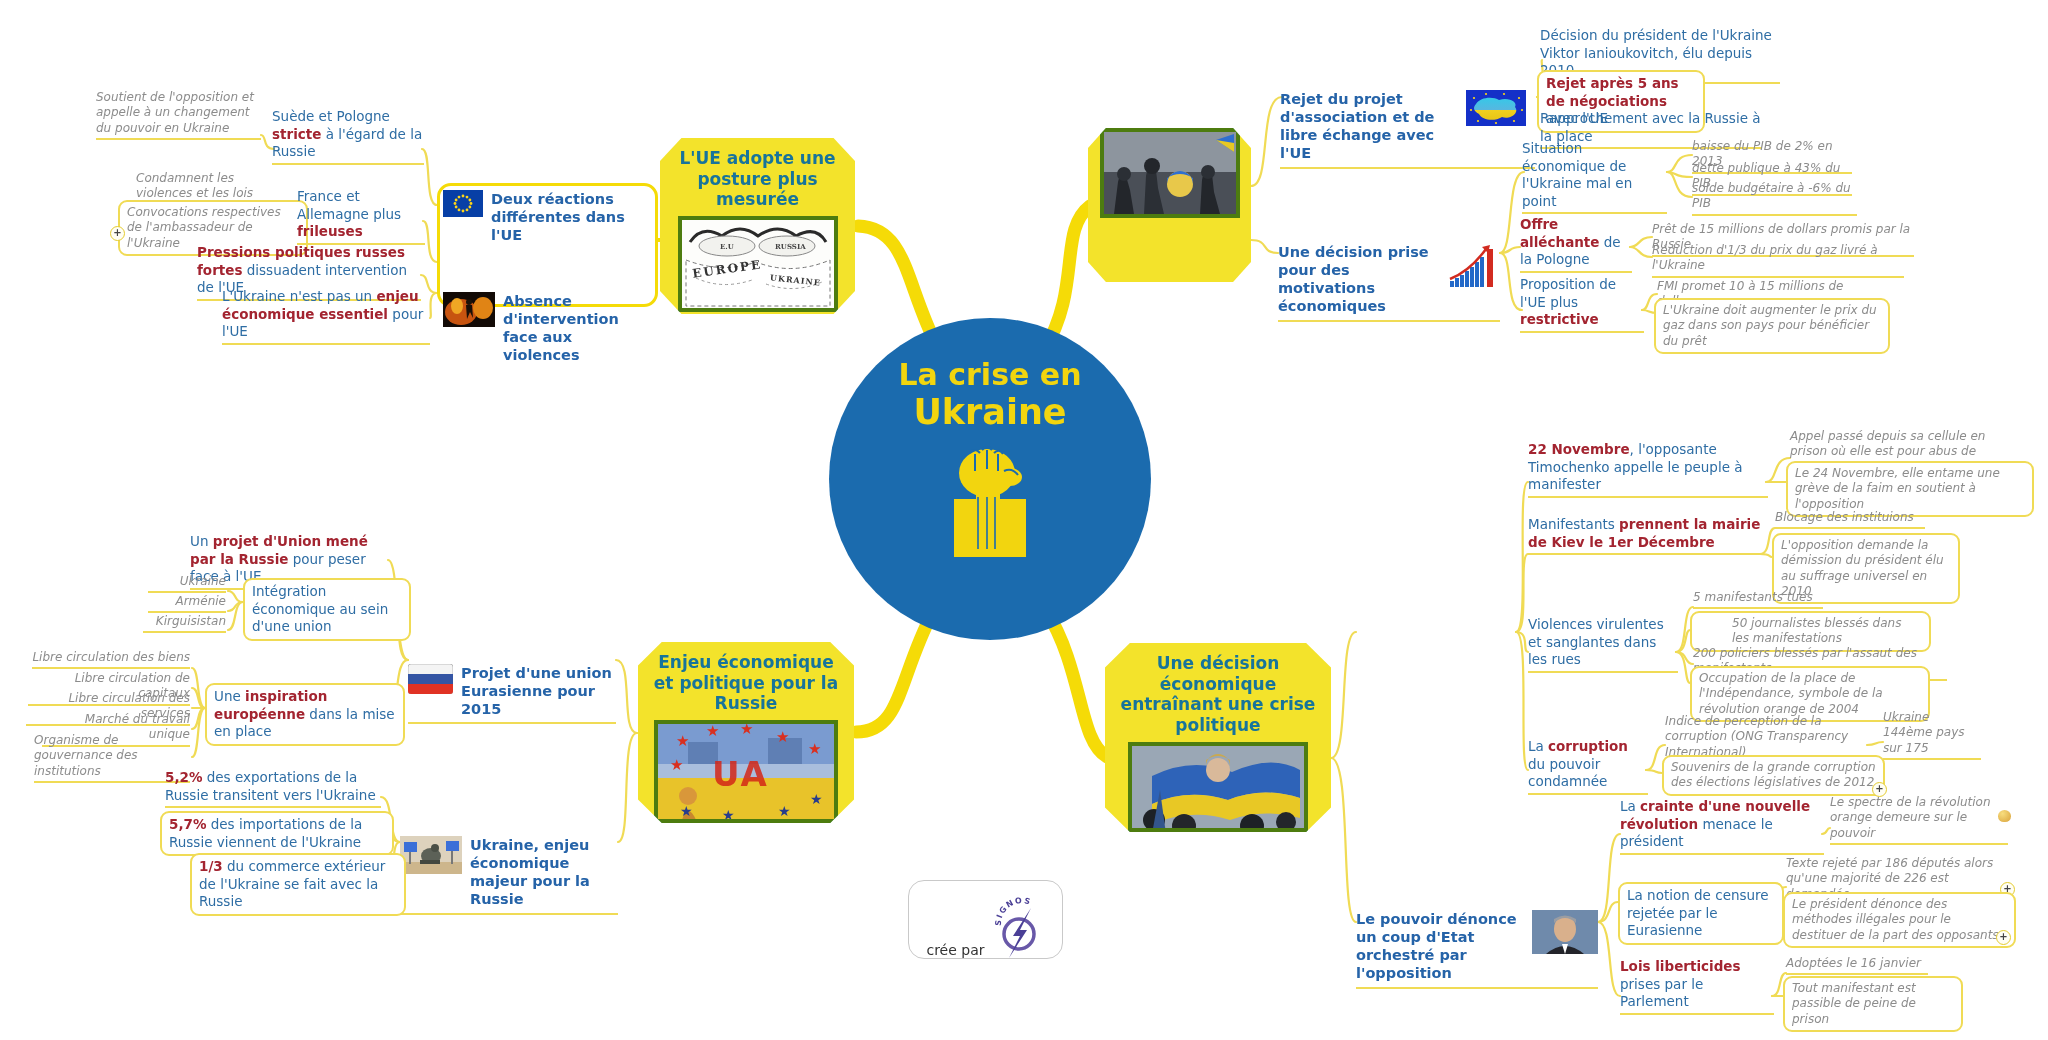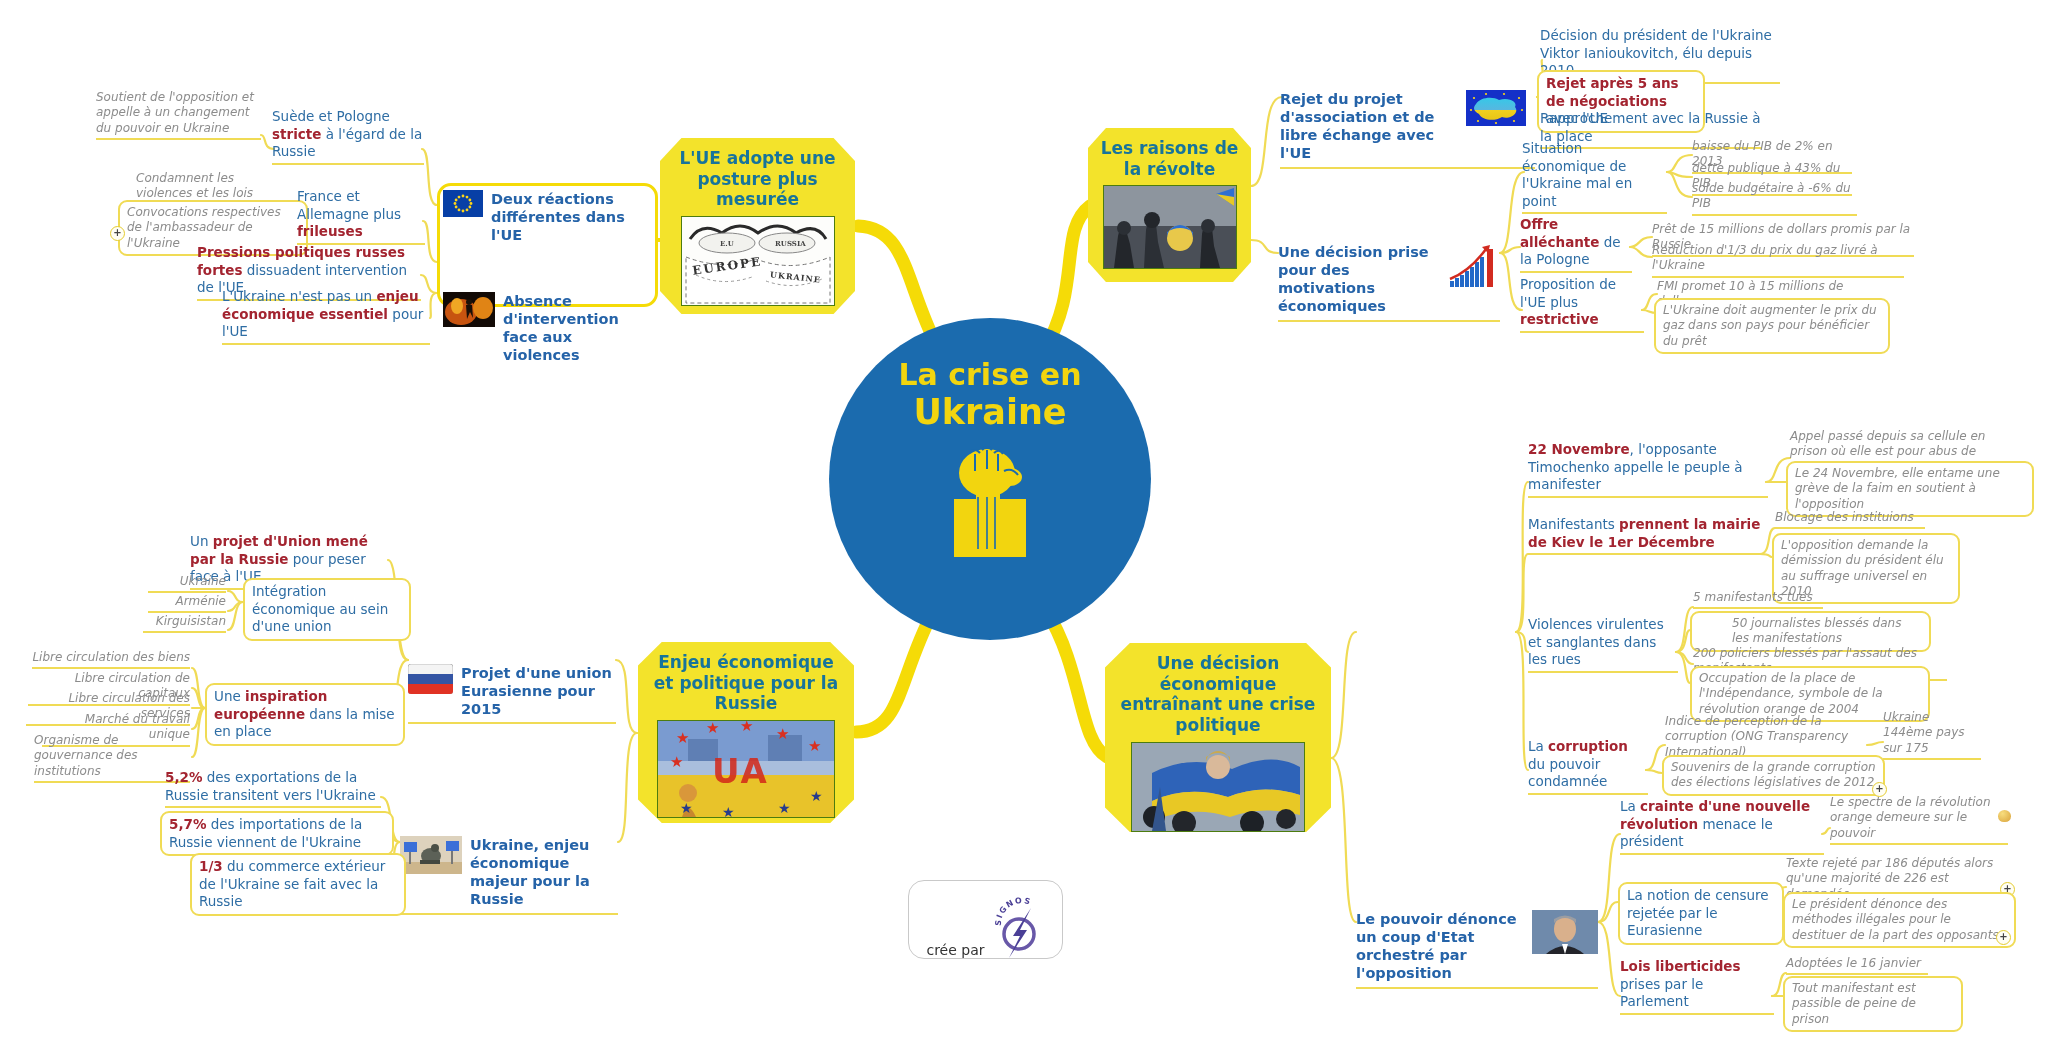--- a/index.html
+++ b/index.html
@@ -21,21 +21,21 @@
   .box{border:2px solid #F0DB55;border-radius:9px;padding:3px 7px;background:#fff;}
   .right{text-align:right;}
   .row{display:flex;align-items:flex-start;gap:8px;margin-top:40px;}
   .row.u{padding-bottom:4px;}
   .cluster-box{position:absolute;border:3px solid #F5DB07;border-radius:14px;background:#fff;}
 
   .main-node{position:absolute;background:#F3E32B;color:#17749B;font-weight:bold;text-align:center;
     clip-path:polygon(11% 0,89% 0,100% 13%,100% 87%,89% 100%,11% 100%,0 87%,0 13%);
     display:flex;flex-direction:column;align-items:center;}
   .main-title{font-size:17px;line-height:1.22;padding:10px 8px 6px;}
-  .main-img{border:1px solid #4d7c0f;background:#7dd3fc;overflow:hidden;position:relative;}
+  .main-img{border:4px solid #4d7c0f;background:#7dd3fc;overflow:hidden;position:relative;}
 
   .center-node{position:absolute;left:829px;top:318px;width:322px;height:322px;border-radius:50%;
     background:#1B6BAE;text-align:center;}
   .center-t1{margin-top:40px;font-size:30px;font-weight:bold;color:#F2D50F;line-height:1.15;}
   .center-t2{font-size:35px;font-weight:bold;color:#F2D50F;line-height:1.1;}
 
   .plus{position:absolute;width:13px;height:13px;border:1.5px solid #E4CC2F;border-radius:50%;
     background:#FFFEF4;color:#444;font-size:10px;line-height:11px;text-align:center;font-weight:bold;}
   .emoji{position:absolute;width:13px;height:12px;border-radius:50% 50% 45% 45%;
     background:radial-gradient(circle at 35% 30%,#f8dd7e,#d9a33c);} 
@@ -178,21 +178,20 @@
         </svg>
       <div style="position:absolute;left:10px;top:42px;font-family:'DejaVu Serif',serif;font-size:12px;color:#333;transform:rotate(-8deg);letter-spacing:2px;">EUROPE</div>
       <div style="position:absolute;left:88px;top:55px;font-family:'DejaVu Serif',serif;font-size:8px;color:#333;transform:rotate(6deg);letter-spacing:1px;">UKRAINE</div>
     </div>
   </div>
 
   <div class="node l3 u" style="left:197px;top:244px;width:224px;"><span class="r">Pressions politiques russes fortes</span><span class="b"> dissuadent intervention de l'UE</span></div>
   <div class="node l3 u" style="left:222px;top:288px;width:208px;"><span class="b">L'Ukraine n'est pas un </span><span class="r">enjeu économique essentiel</span><span class="b"> pour l'UE</span></div>
 
   <div class="main-node" style="left:1088px;top:128px;width:163px;height:154px;">
-    <div class="main-title">Les raisons de la révolte</div>
     <div class="main-img" style="width:132px;height:82px;">
       <svg width="132" height="82">
           <rect width="132" height="82" fill="#8d959e"></rect>
           <rect y="40" width="132" height="42" fill="#4a4f57"></rect>
           <path d="M10 82 L14 50 Q16 40 22 44 L26 58 L30 82 Z" fill="#23262b"></path>
           <path d="M40 82 L42 44 Q44 32 52 38 L54 56 L60 82 Z" fill="#2b2f35"></path>
           <path d="M96 82 L98 48 Q100 36 108 42 L110 60 L116 82 Z" fill="#23262b"></path>
           <circle cx="20" cy="42" r="7" fill="#2b2f35"></circle>
           <circle cx="48" cy="34" r="8" fill="#23262b"></circle>
           <circle cx="104" cy="40" r="7" fill="#2b2f35"></circle>

